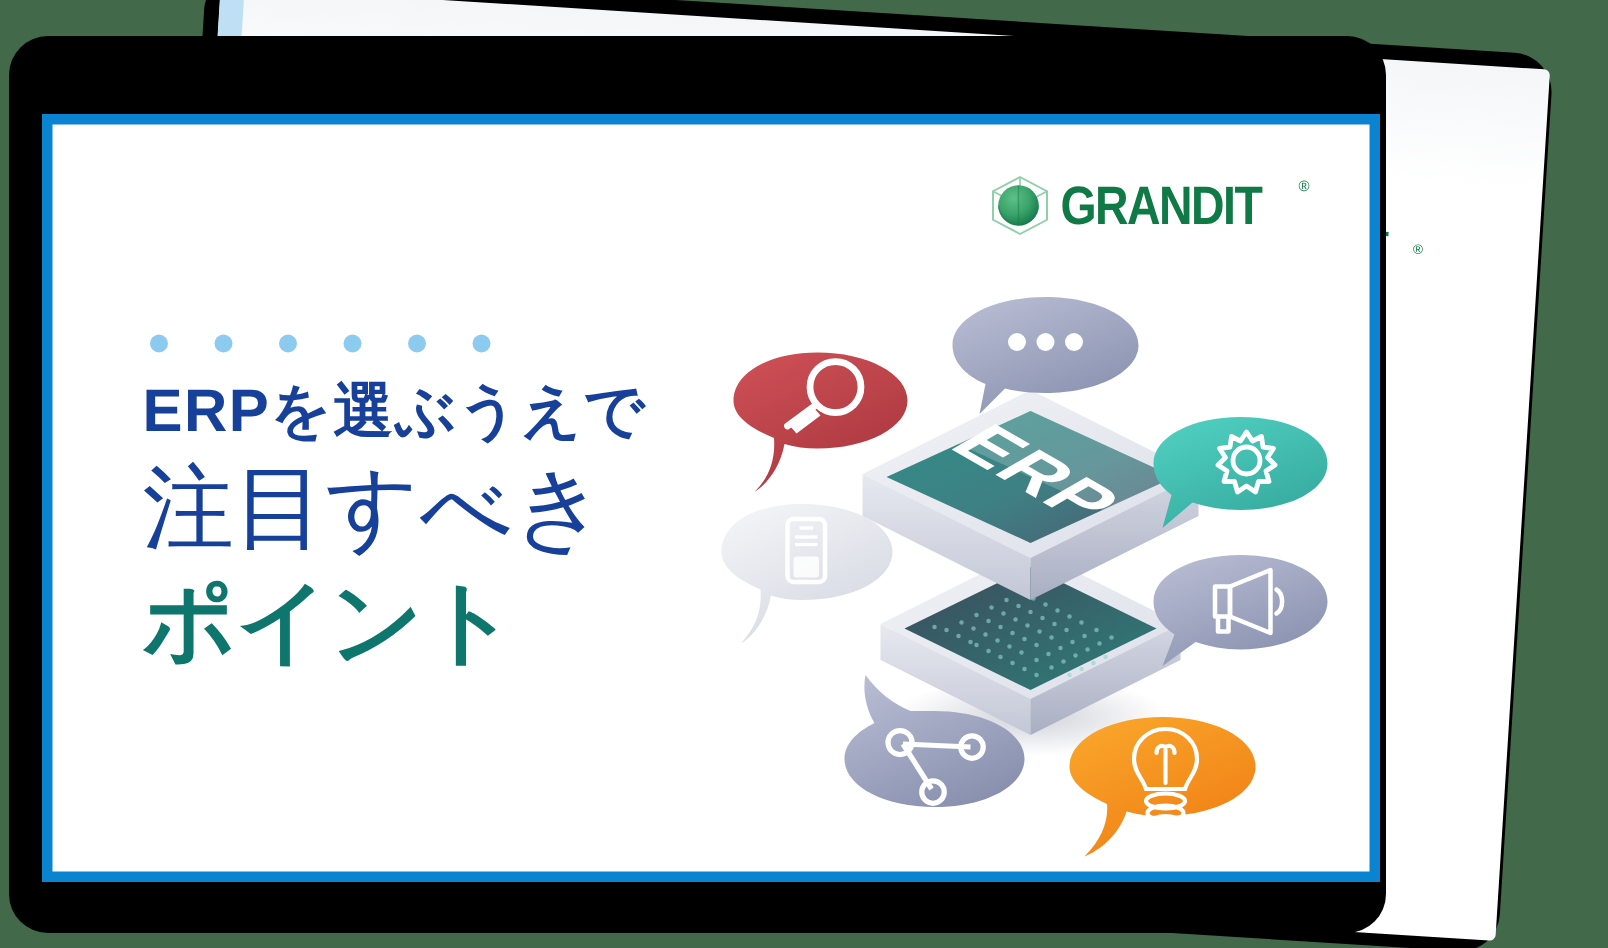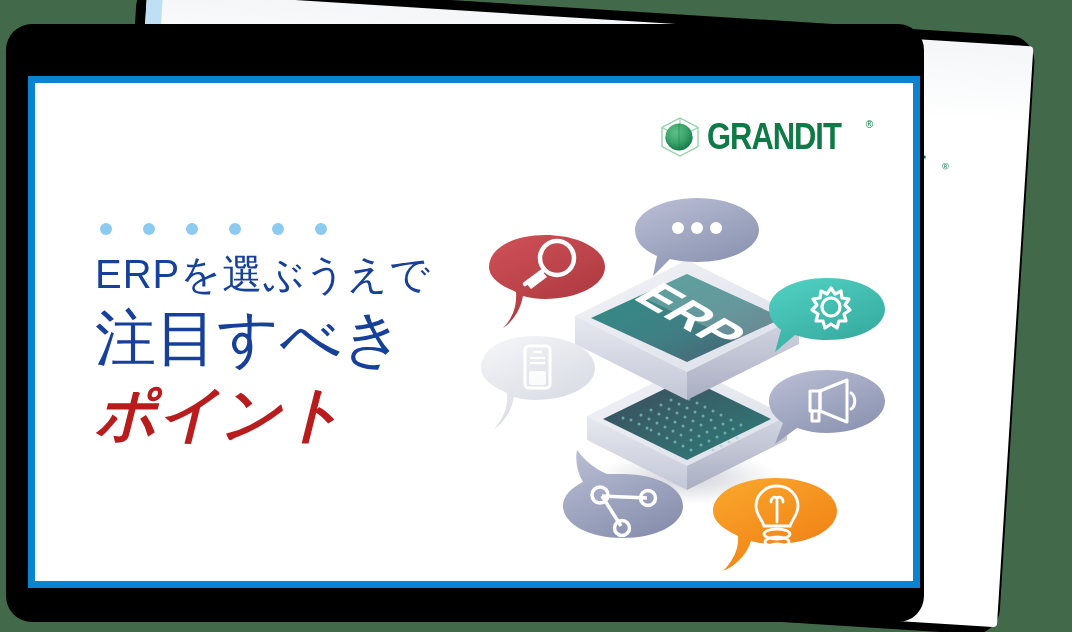--- a/index.html
+++ b/index.html
@@ -98,47 +98,46 @@
   }
   .dots i{
     display:block;width:12px;height:12px;border-radius:50%;
     background:#8dcaf0;
   }
   .headline{
     position:absolute;left:60px;top:168px;width:430px;
   }
   .hl-1{
     font-family:"Liberation Sans",sans-serif;
-    font-weight:normal;
+    font-weight:bold;
     font-size:40px;
     color:#17409a;
     letter-spacing:1px;
     line-height:1.15;
     white-space:nowrap;
   }
   .hl-2{
     font-family:"Liberation Sans",sans-serif;
     font-weight:normal;
     font-size:61px;
     color:#17409a;
     letter-spacing:0px;
     line-height:1.18;
     margin-top:6px;
     white-space:nowrap;
   }
   .hl-3{
     font-family:"Liberation Sans",sans-serif;
     font-weight:bold;
     font-size:61px;
-    color:#b91c1c;
+    color:#0f766e;
     letter-spacing:0px;
     line-height:1.18;
     margin-top:4px;
     white-space:nowrap;
-    font-style:italic;
   }
 
   
   .illus{
     position:absolute;left:440px;top:95px;width:420px;height:400px;
   }
   .illus svg{display:block;}
 </style>
 </head>
 <body style="background: rgb(67, 105, 75);">

